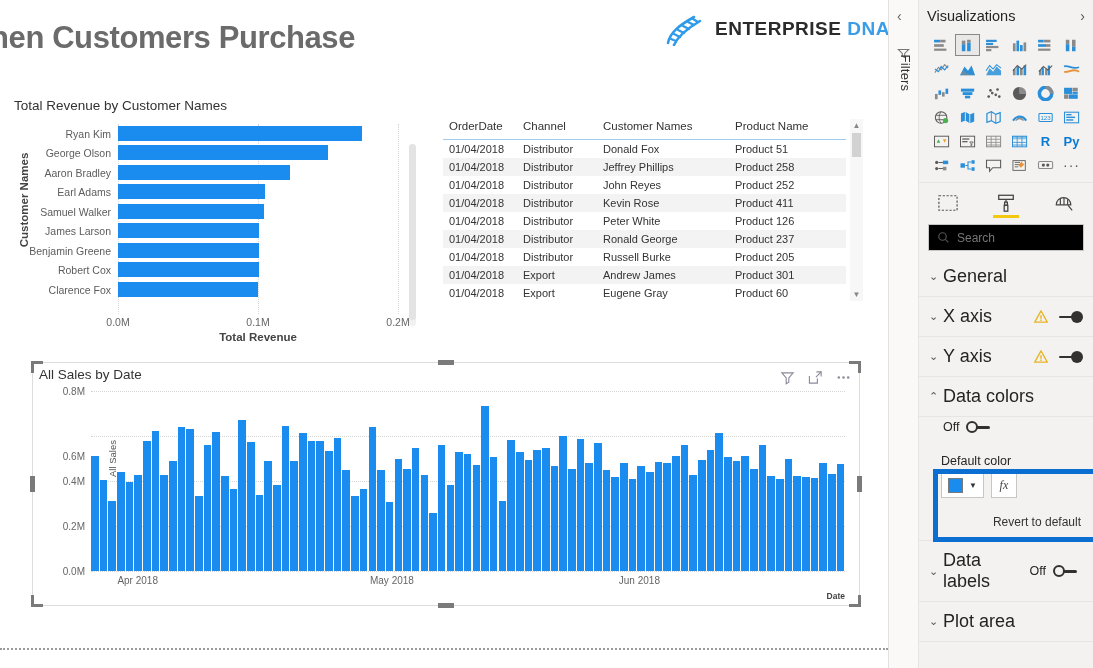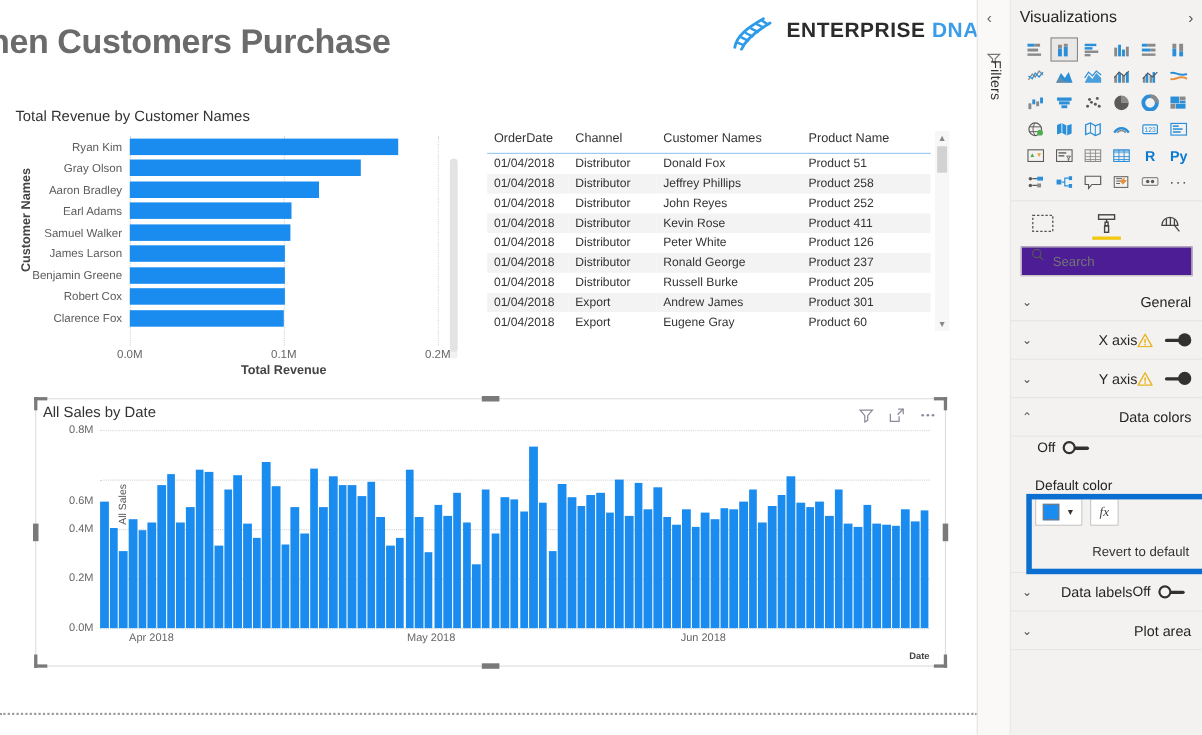--- a/index.html
+++ b/index.html
@@ -124,29 +124,29 @@
   .vicon .txt { font-size:13px; font-weight:bold; color:#0b7ad1; line-height:1; }
   .vicon .dots { font-size:14px; color:#555; letter-spacing:1px; line-height:1; }
 
   #tabstrip { display:flex; justify-content:center; gap:28px; padding:6px 0 0 0; border-top:1px solid #e6e5e4; }
   .ptab { position:relative; width:30px; height:28px; display:flex; align-items:center; justify-content:center; cursor:pointer; }
   .ptab svg { width:22px; height:20px; color:#444; }
   .ptab.active::after { content:""; position:absolute; left:2px; right:2px; bottom:-1px; height:3px; background:#f2c811; }
 
   #search-wrap { padding:7px 9px 6px 9px; }
   #search-box {
-    display:flex; gap:7px;
-    background:#4c1d95; border:1px solid #c8c6c4; height:27px; padding:0 8px;
+    display:flex; align-items:center; gap:7px;
+    background:#000000; border:1px solid #c8c6c4; height:27px; padding:0 8px;
   }
   #search-box svg { width:13px; height:13px; color:#555; flex:0 0 auto; }
   #search-input { border:none; outline:none; font-size:12px; color:#888; font-family:"Liberation Sans", sans-serif; width:100%; background:transparent; }
 
   .fsec { position:relative; border-bottom:1px solid #e6e5e4; padding:9px 10px; display:flex; align-items:center; min-height:35px; }
   .fsec .chev { width:14px; font-size:11px; color:#555; flex:0 0 auto; }
-  .fsec .fname { font-size:13px; color:#252423; flex:1 1 auto;text-align:right; }
+  .fsec .fname { font-size:18px; color:#252423; flex:1 1 auto; }
   .warn-tri { width:14px; height:13px; margin-right:5px; flex:0 0 auto; }
   .tgl { position:relative; width:30px; height:12px; flex:0 0 auto; }
   .tgl .trk { position:absolute; left:6px; top:5px; width:22px; height:2.6px; background:#323130; border-radius:2px; }
   .tgl .knb-on { position:absolute; right:0; top:0; width:12px; height:12px; border-radius:50%; background:#323130; }
   .tgl.off .trk { left:8px; width:16px; }
   .tgl .knb-off { position:absolute; left:0; top:0; width:12px; height:12px; border-radius:50%; border:2px solid #323130; background:#f3f2f1; }
 
   .sub-row { padding:6px 10px 2px 18px; font-size:12.5px; color:#252423; }
   .off-row { display:flex; align-items:center; gap:7px; padding:3px 10px 8px 24px; }
   .off-row .lbl { font-size:12.5px; color:#252423; }
@@ -205,21 +205,21 @@
             <div class="bar-grid" style="left: 100%;"></div>
           </div>
         <div id="bar-rows">
             <div class="bar-row">
               <div class="bar-cat">Ryan Kim</div>
               <div class="bar-track">
                 <div class="bar-fill" style="background: rgb(26, 140, 240); width: 79.6078%;"></div>
               </div>
             </div>
             <div class="bar-row">
-              <div class="bar-cat">Gray Olson</div>
+              <div class="bar-cat">George Olson</div>
               <div class="bar-track">
                 <div class="bar-fill" style="background: rgb(26, 140, 240); width: 68.6275%;"></div>
               </div>
             </div>
             <div class="bar-row">
               <div class="bar-cat">Aaron Bradley</div>
               <div class="bar-track">
                 <div class="bar-fill" style="background: rgb(26, 140, 240); width: 56.2745%;"></div>
               </div>
             </div>

